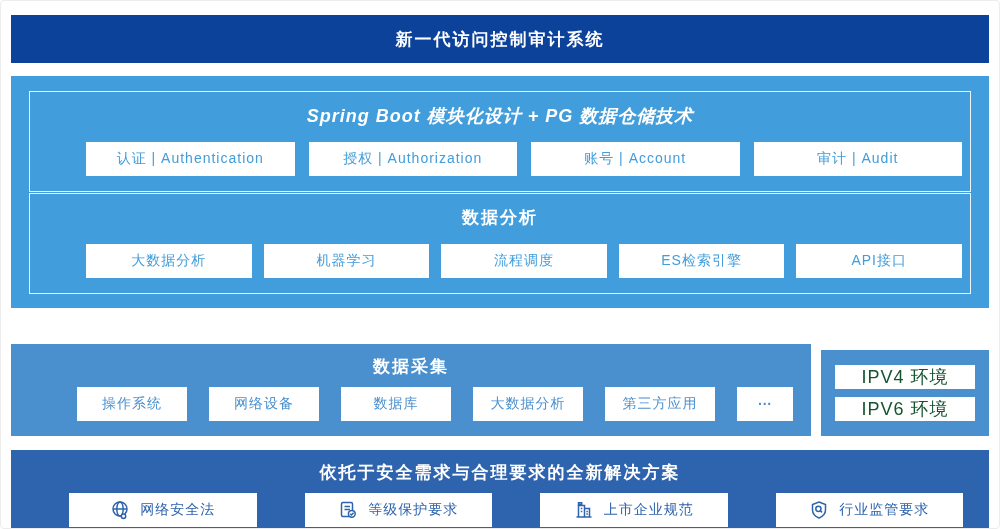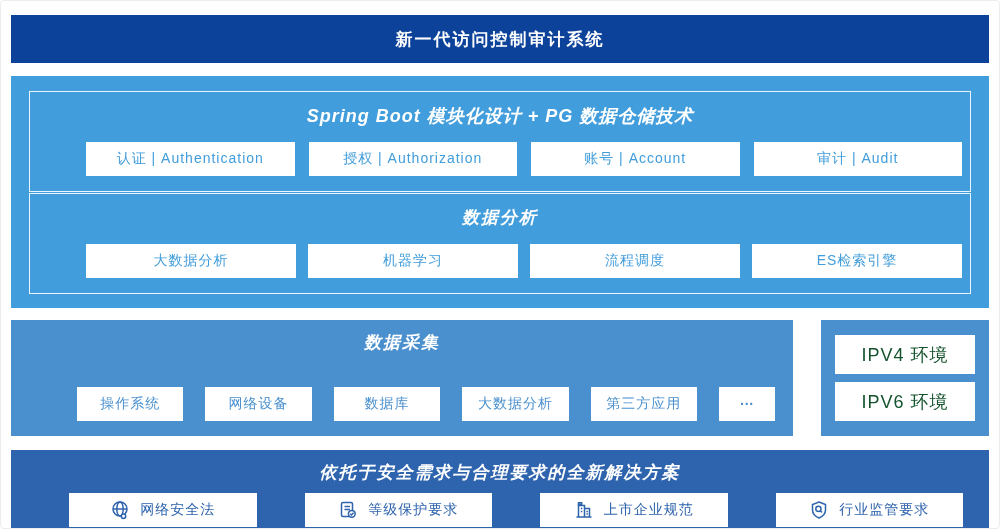--- a/index.html
+++ b/index.html
@@ -46,21 +46,20 @@
     flex-direction: column;
   }
   .section-title {
     color: #ffffff;
     font-weight: bold;
     font-size: 17px;
     text-align: center;
     letter-spacing: 2px;
     line-height: 40px;
     flex: 1;
-    font-style: italic;
   }
   .section-title.italic {
     font-style: italic;
     font-size: 18px;
     letter-spacing: 1px;
   }
   .box-row {
     display: flex;
     gap: 14px;
     height: 34px;
@@ -75,21 +74,22 @@
     font-size: 14px;
     color: #419ddb;
     letter-spacing: 1px;
   }
   .analysis-row { gap: 12px; }
   
   .middle-row {
     margin: 12px 10px 0;
     height: 116px;
     display: flex;
-    gap: 28px;
+    gap: 10px;
+    align-items: flex-end;
   }
   .collection-section {
     flex: 1;
     background: #4a90ce;
     padding: 3px 18px 15px;
     display: flex;
     flex-direction: column;
   }
   .collection-section .section-title { letter-spacing: 2px; }
   .collection-row { gap: 22px; }
@@ -166,20 +166,21 @@
       </div>
     </div>
 
     <div class="bordered-box">
       <div class="section-title">数据分析</div>
       <div class="box-row analysis-row">
         <div class="white-box">大数据分析</div>
         <div class="white-box">机器学习</div>
         <div class="white-box">流程调度</div>
         <div class="white-box">ES检索引擎</div>
+        <div class="white-box">API接口</div>
       </div>
     </div>
 
   </div>
 
   <div class="middle-row">
 
     <div class="collection-section">
       <div class="section-title">数据采集</div>
       <div class="box-row collection-row">

